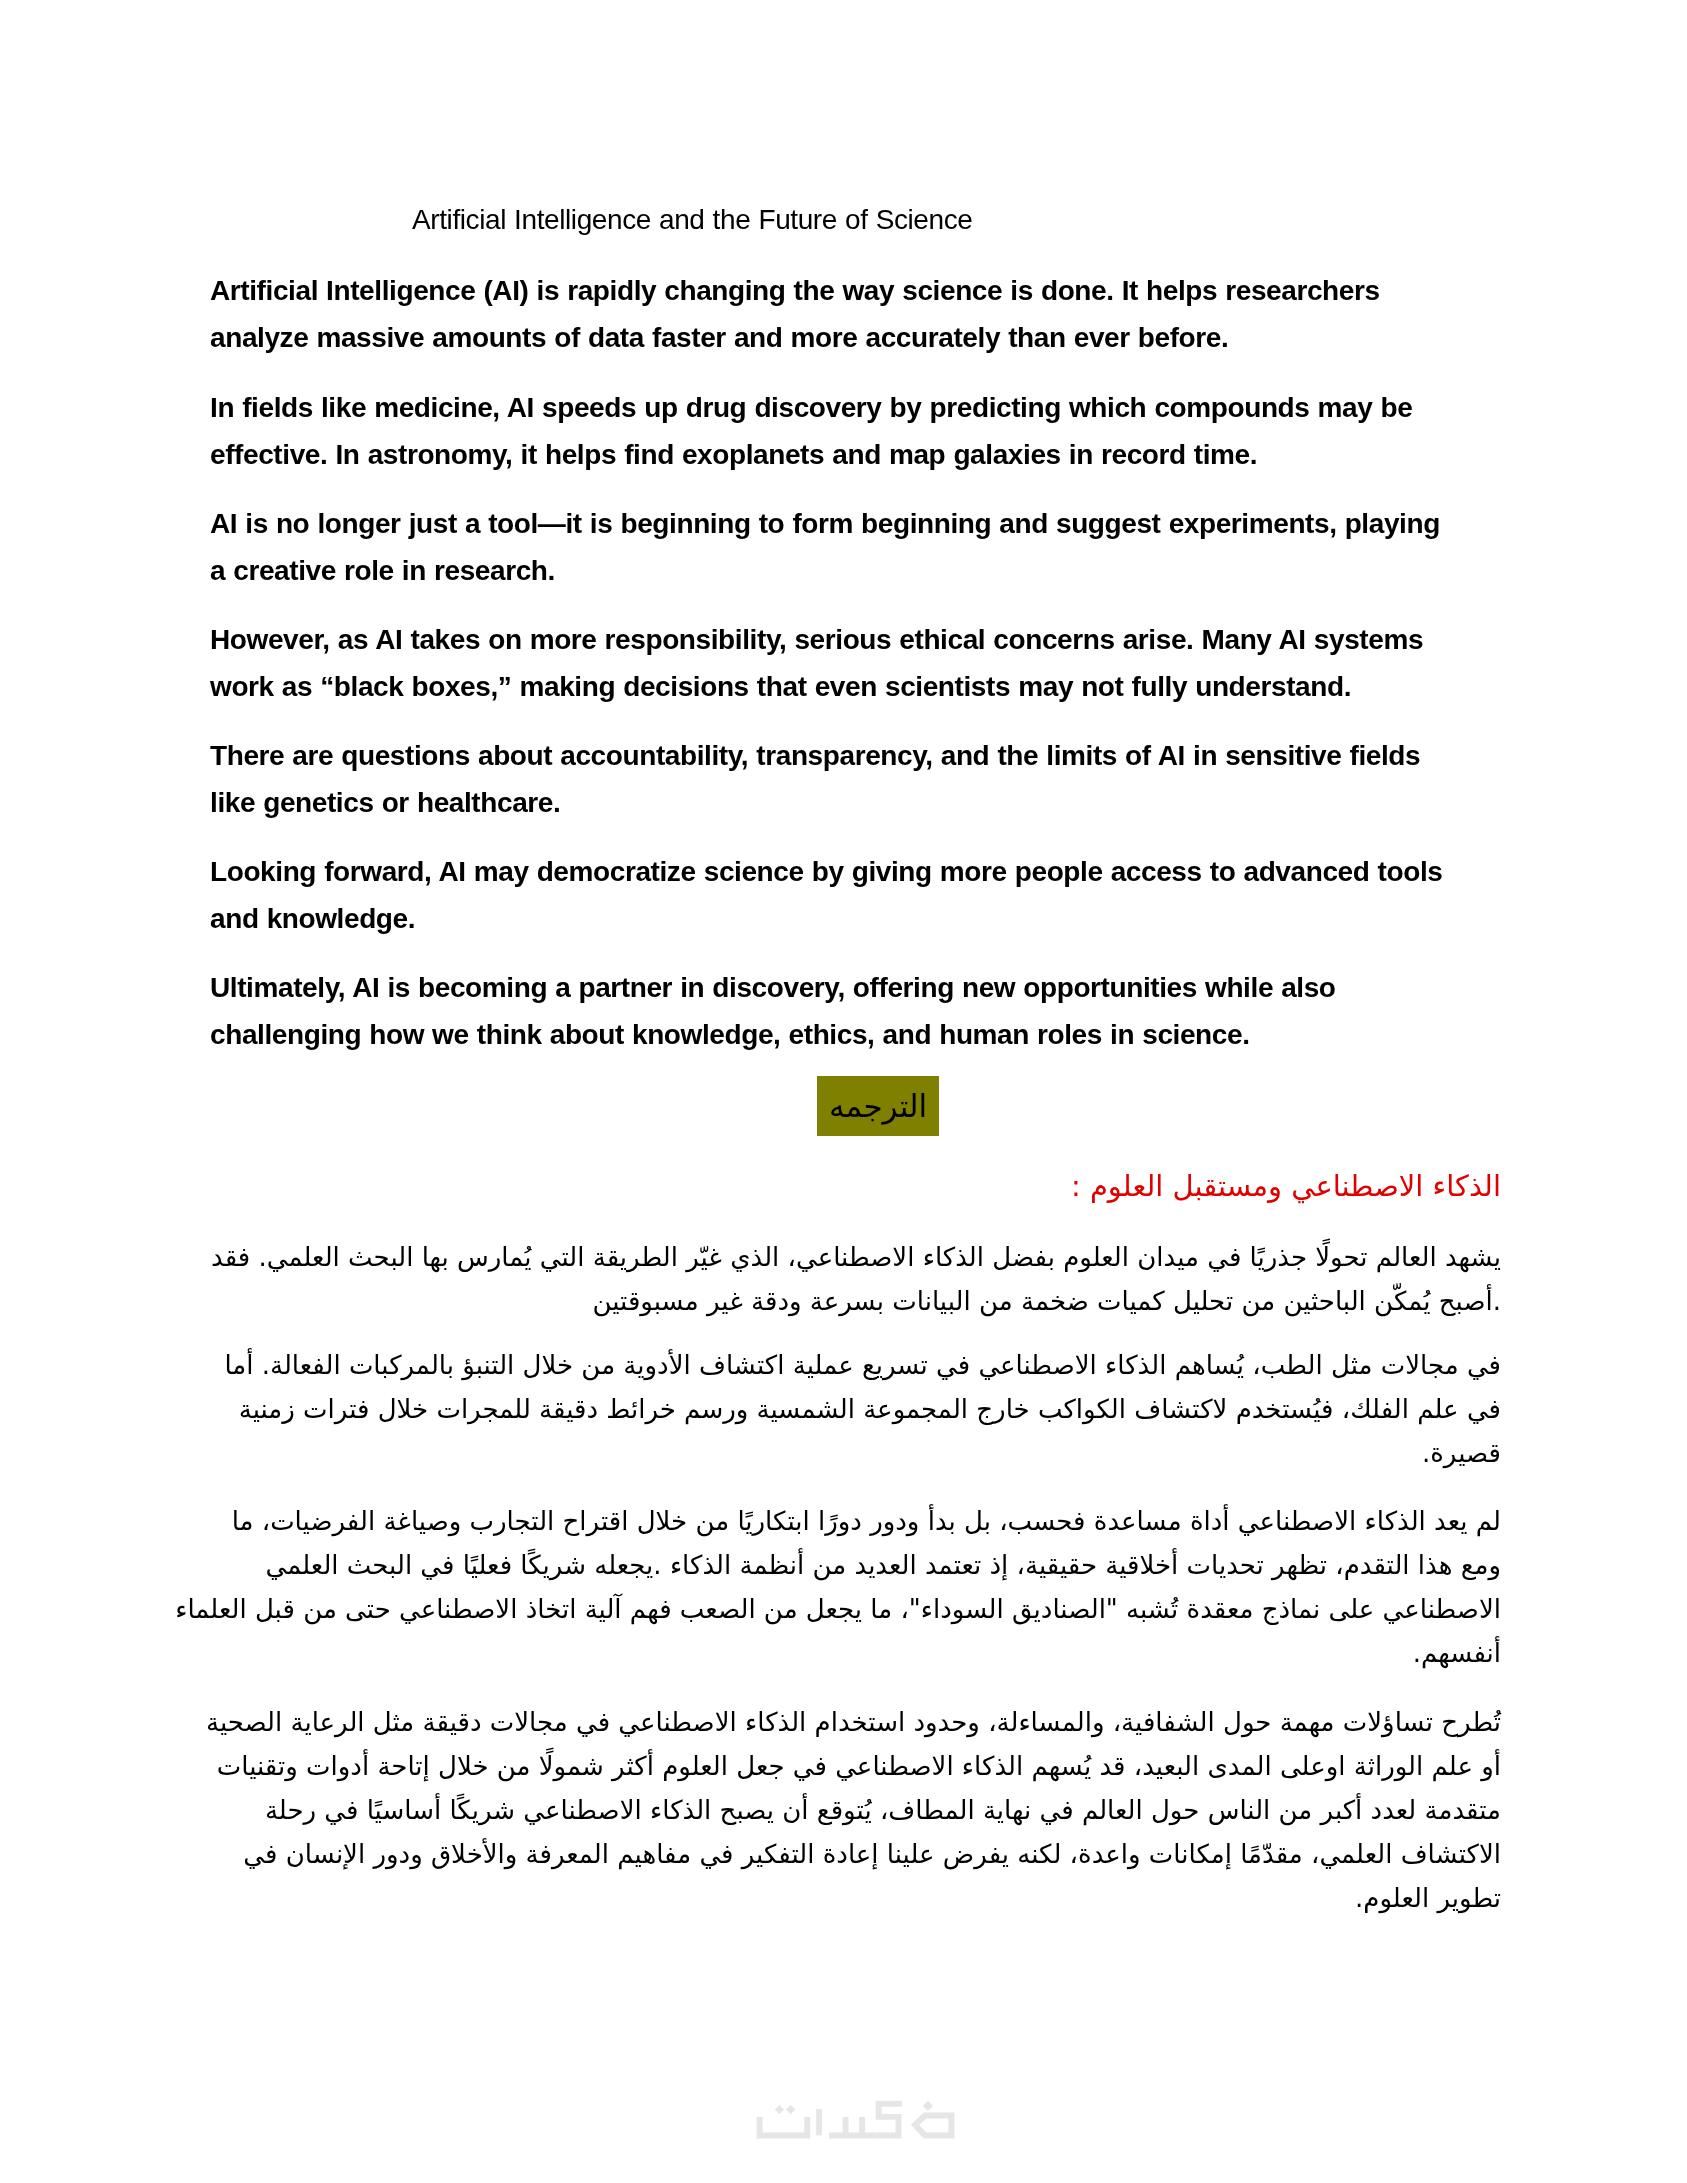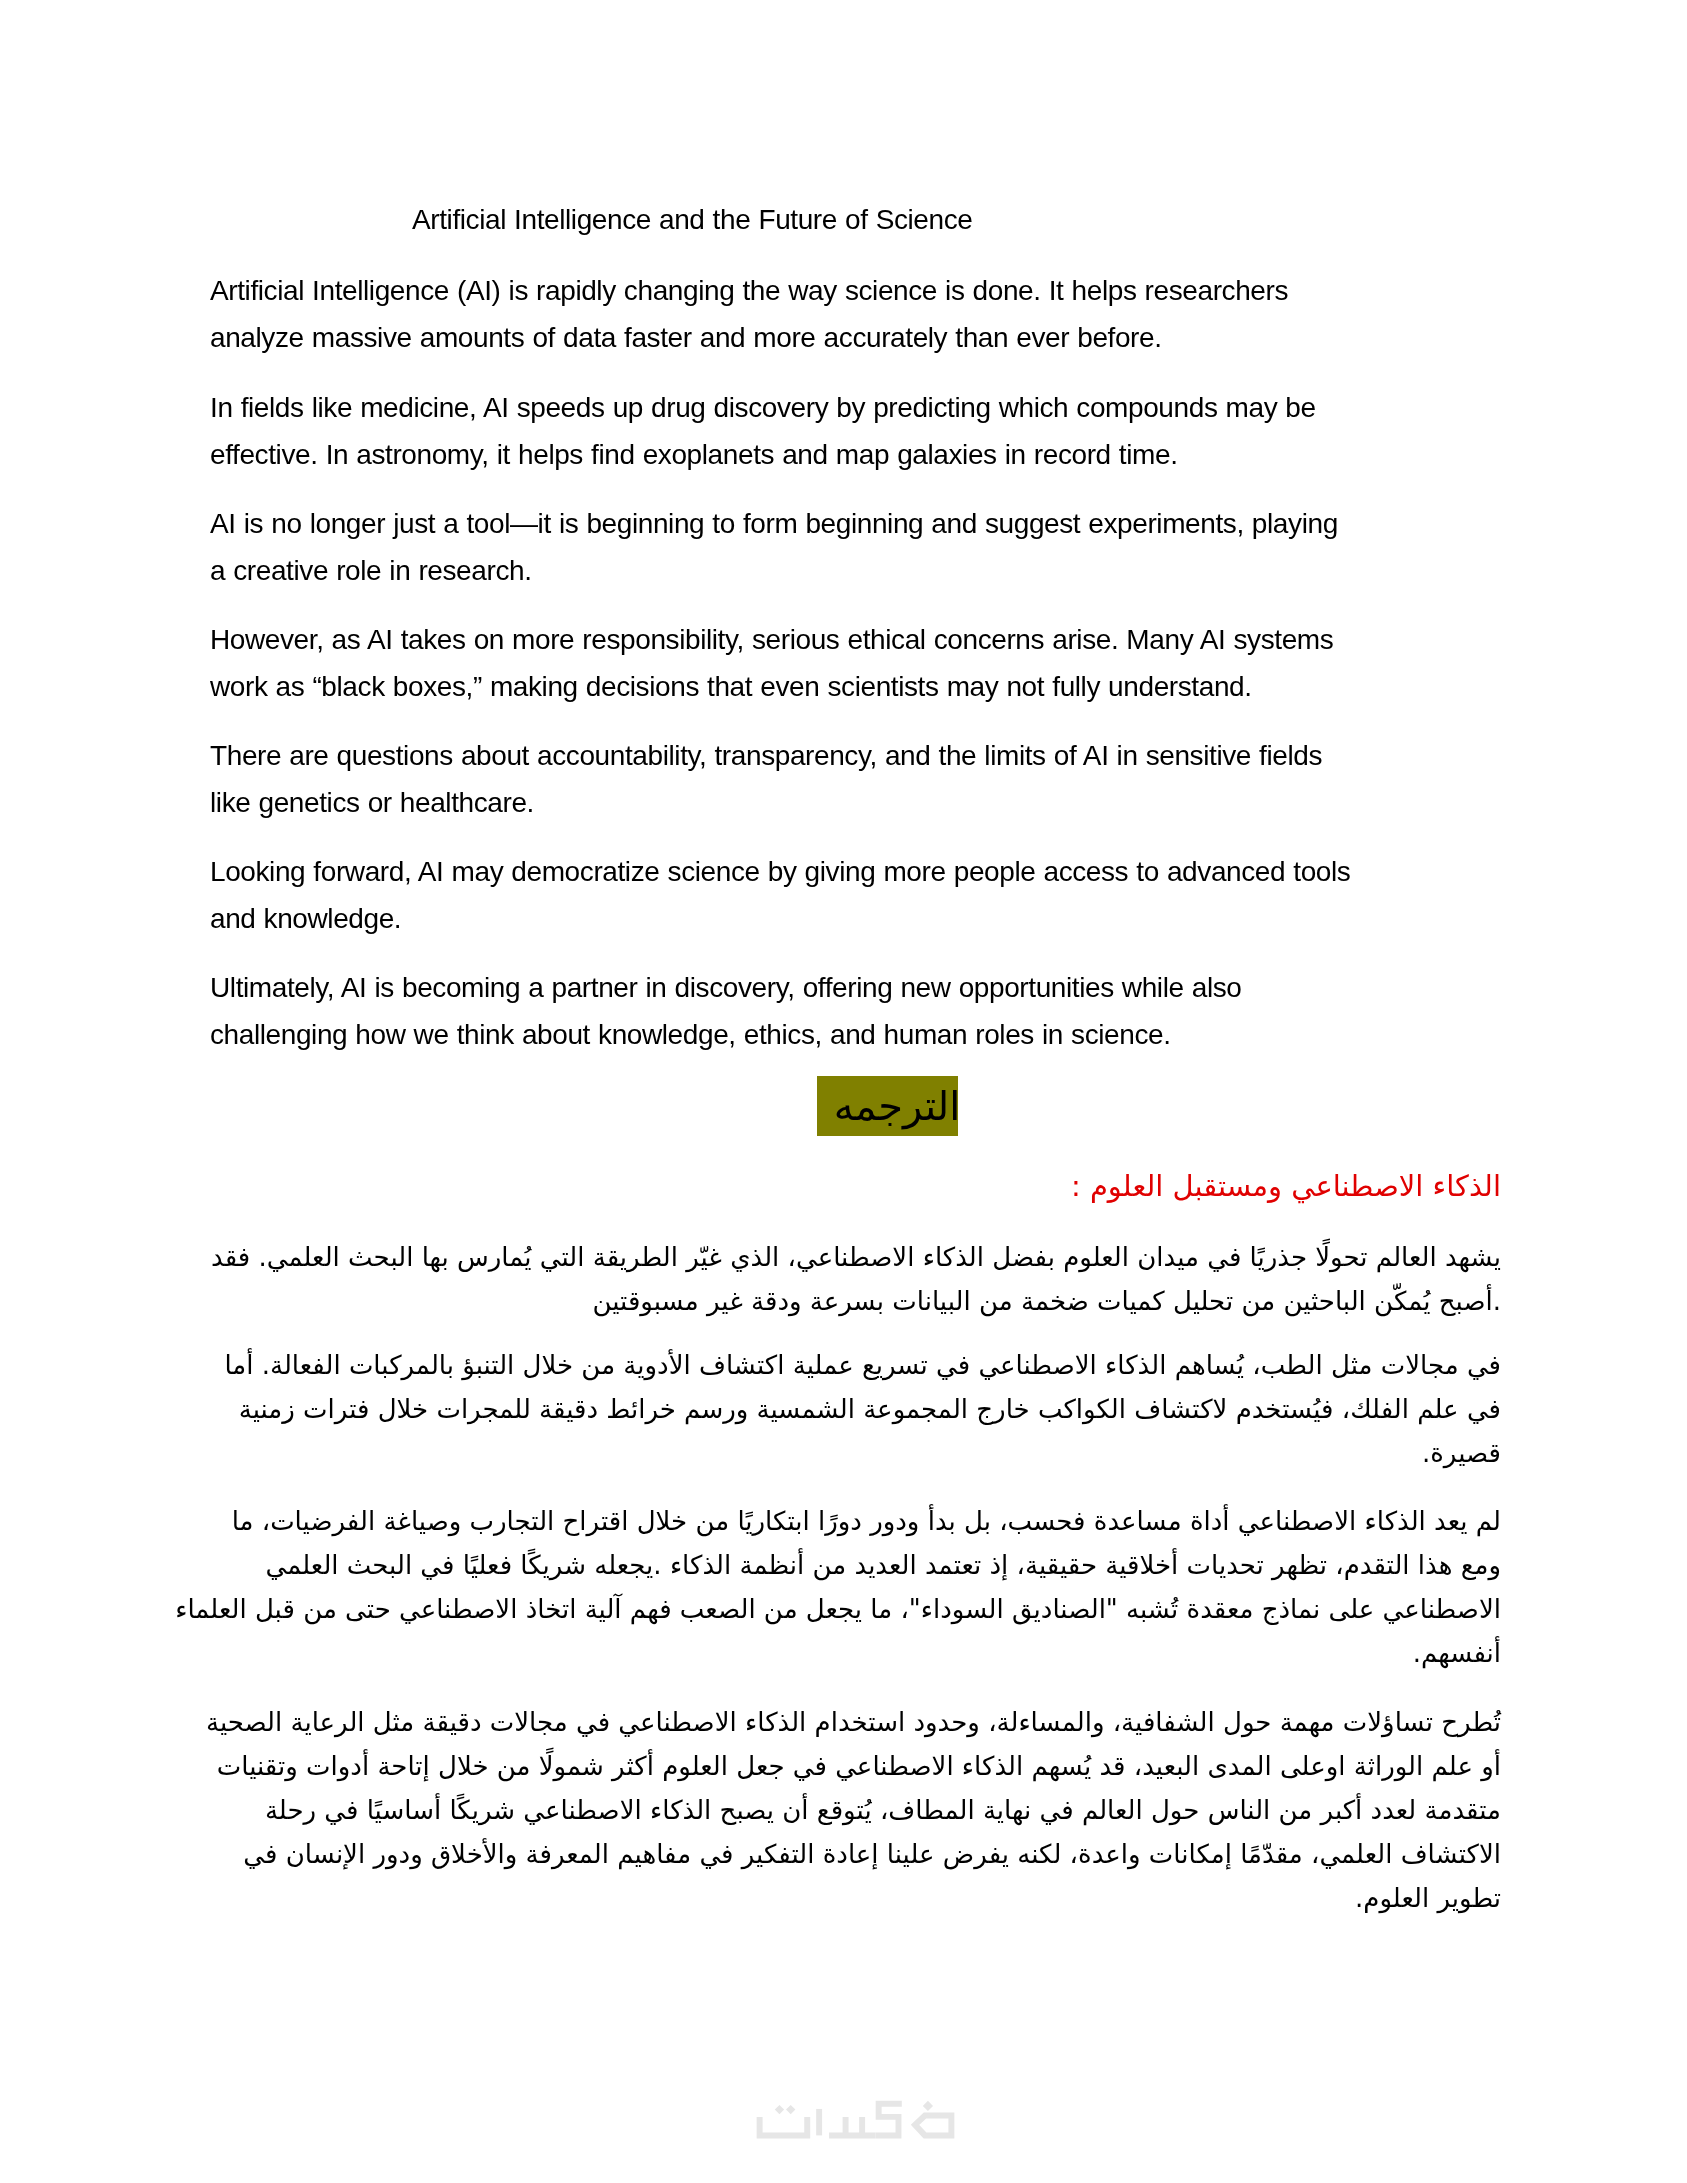--- a/index.html
+++ b/index.html
@@ -33,42 +33,42 @@
       top: 201px;
       line-height: 37px;
       white-space: nowrap;
     }
     .en-para {
       position: absolute;
       left: 198px;
       width: 1290px;
       margin: 0;
       line-height: 47px;
+      font-weight: bold;
     }
     .en-para .line {
       display: block;
       white-space: nowrap;
     }
     .translation-badge {
       position: absolute;
       left: 805px;
       top: 1076px;
       width: 122px;
       height: 60px;
       background: #808000;
       display: flex;
       align-items: center;
       justify-content: center;
       direction: rtl;
       font-family: "DejaVu Sans", "Liberation Sans", sans-serif;
-      font-size: 40px;
+      font-size: 31px;
       line-height: 60px;
       color: #000;
       overflow: hidden;
-      padding-left: 19px;
     }
     .ar-heading {
       position: absolute;
       right: 198px;
       top: 1166px;
       direction: rtl;
       font-family: "DejaVu Sans", "Liberation Sans", sans-serif;
       font-size: 29px;
       line-height: 40px;
       color: #e00000;

